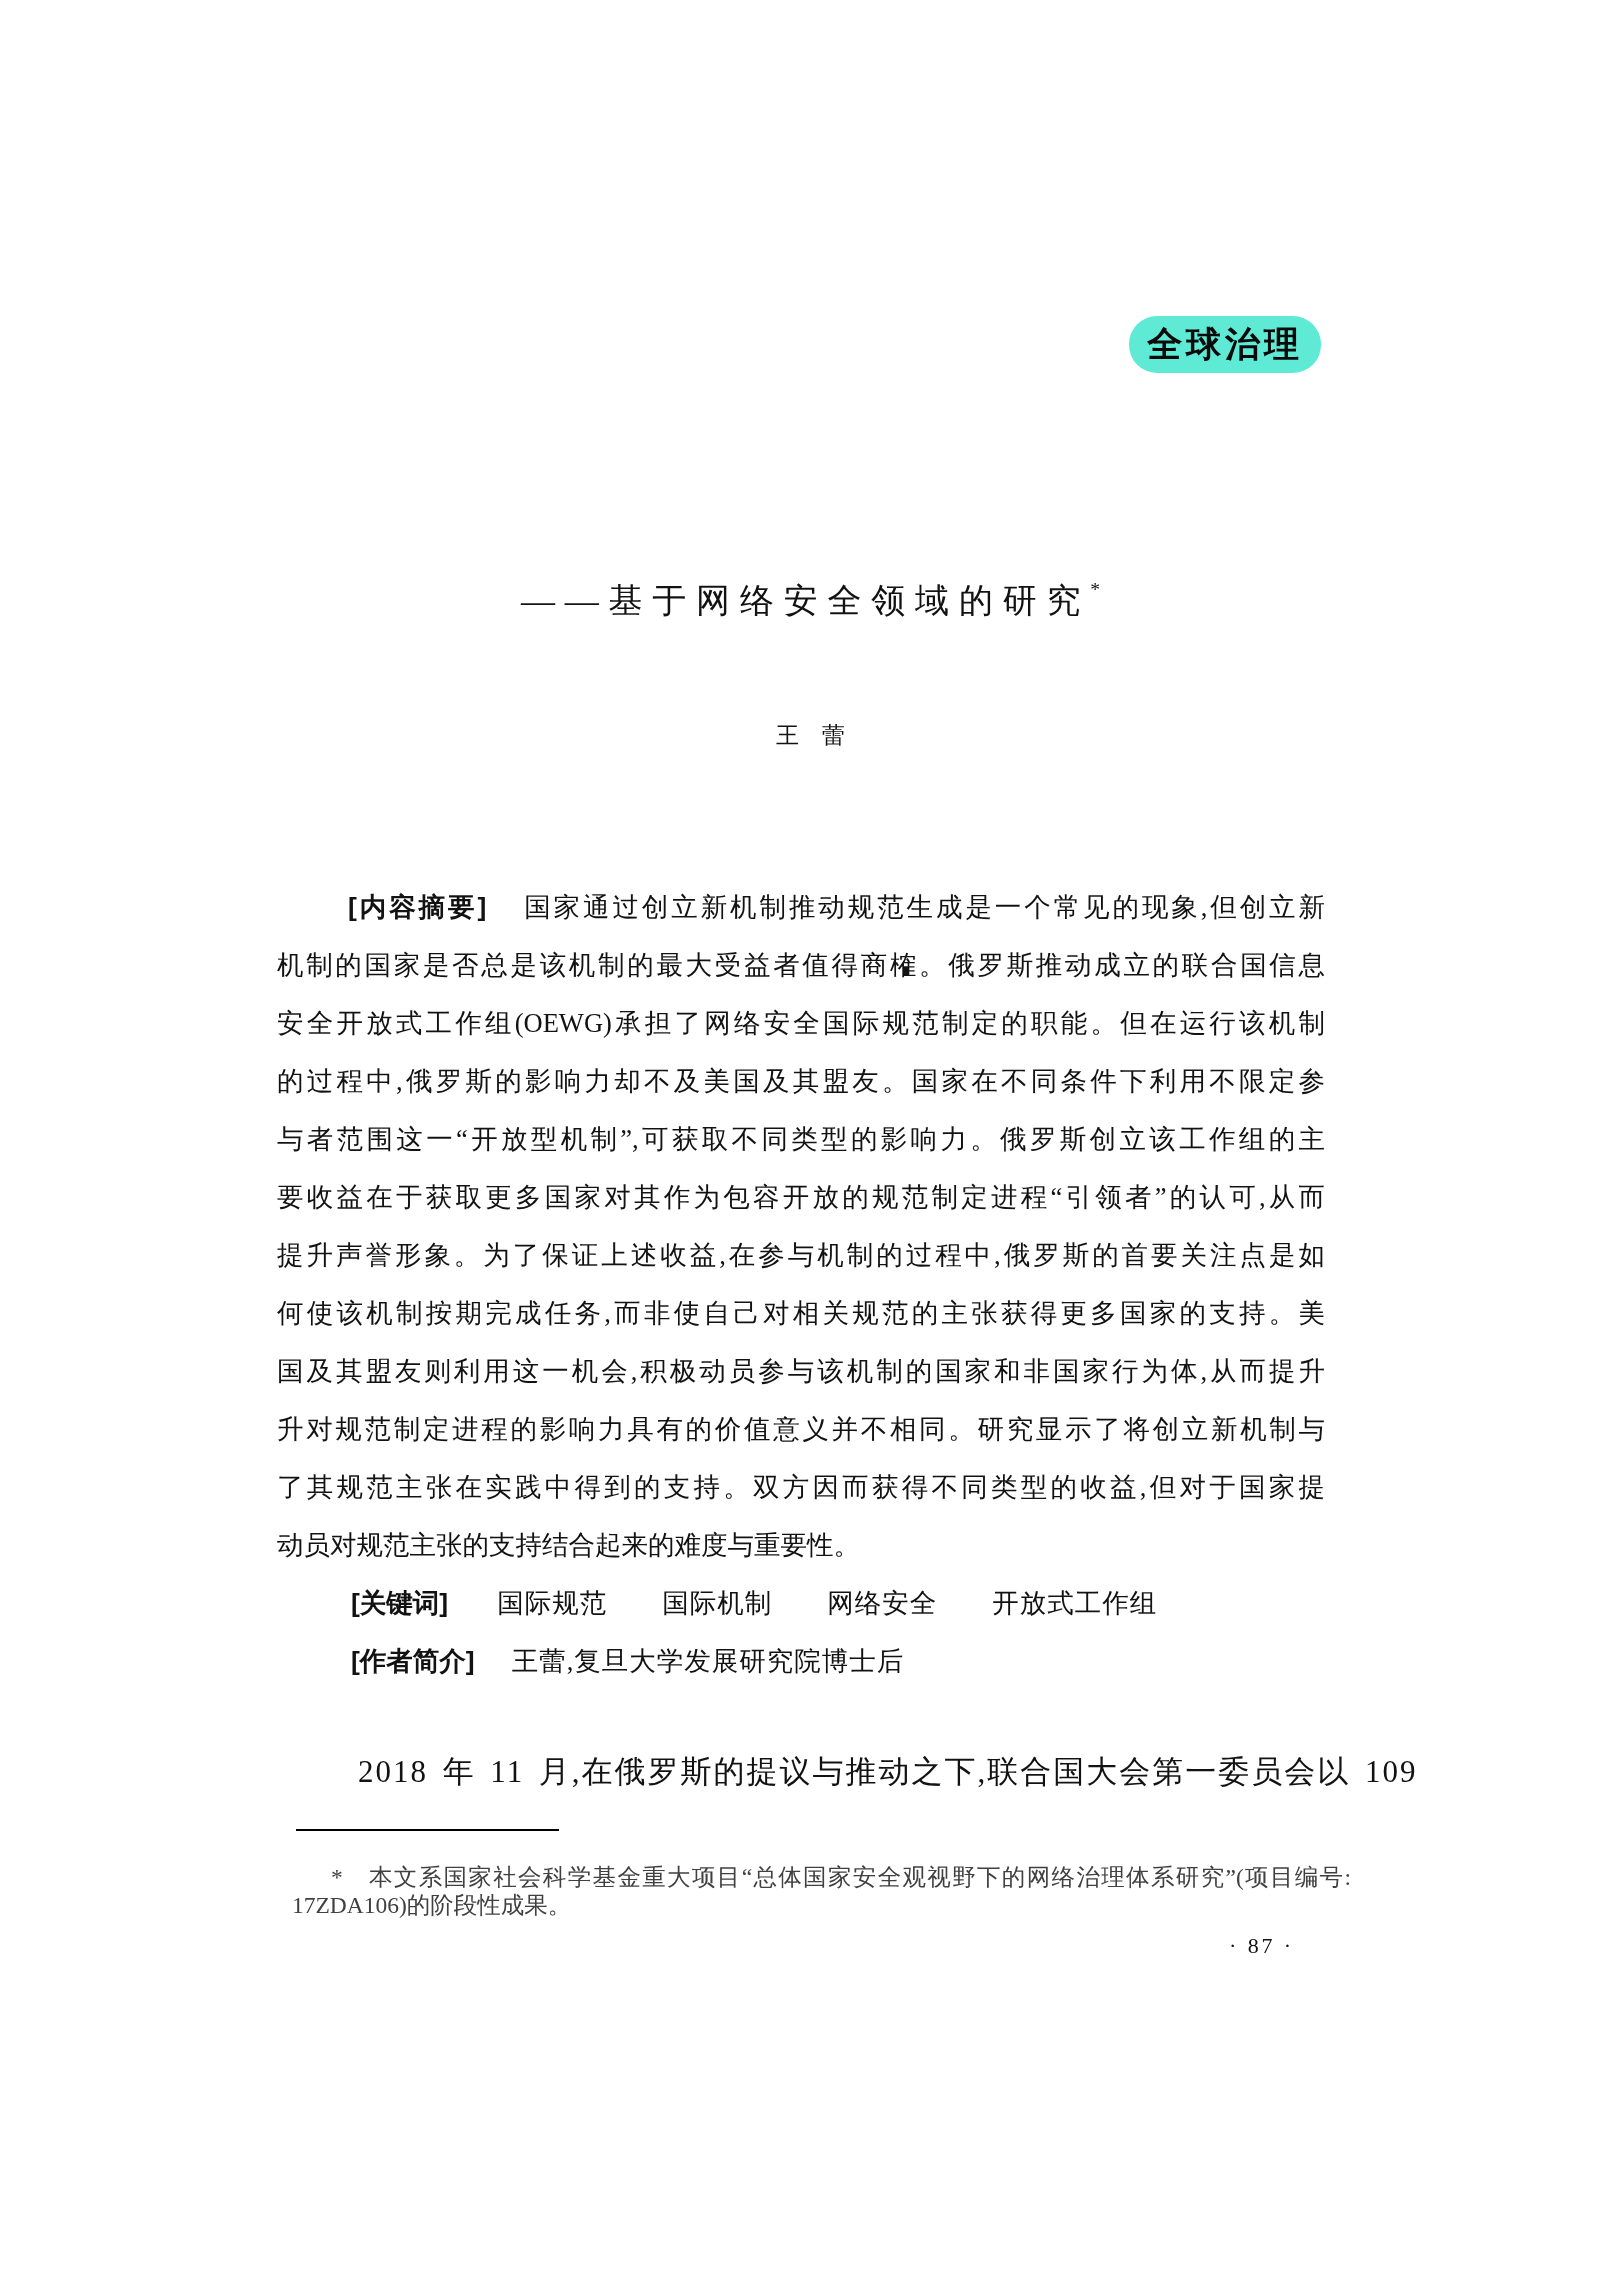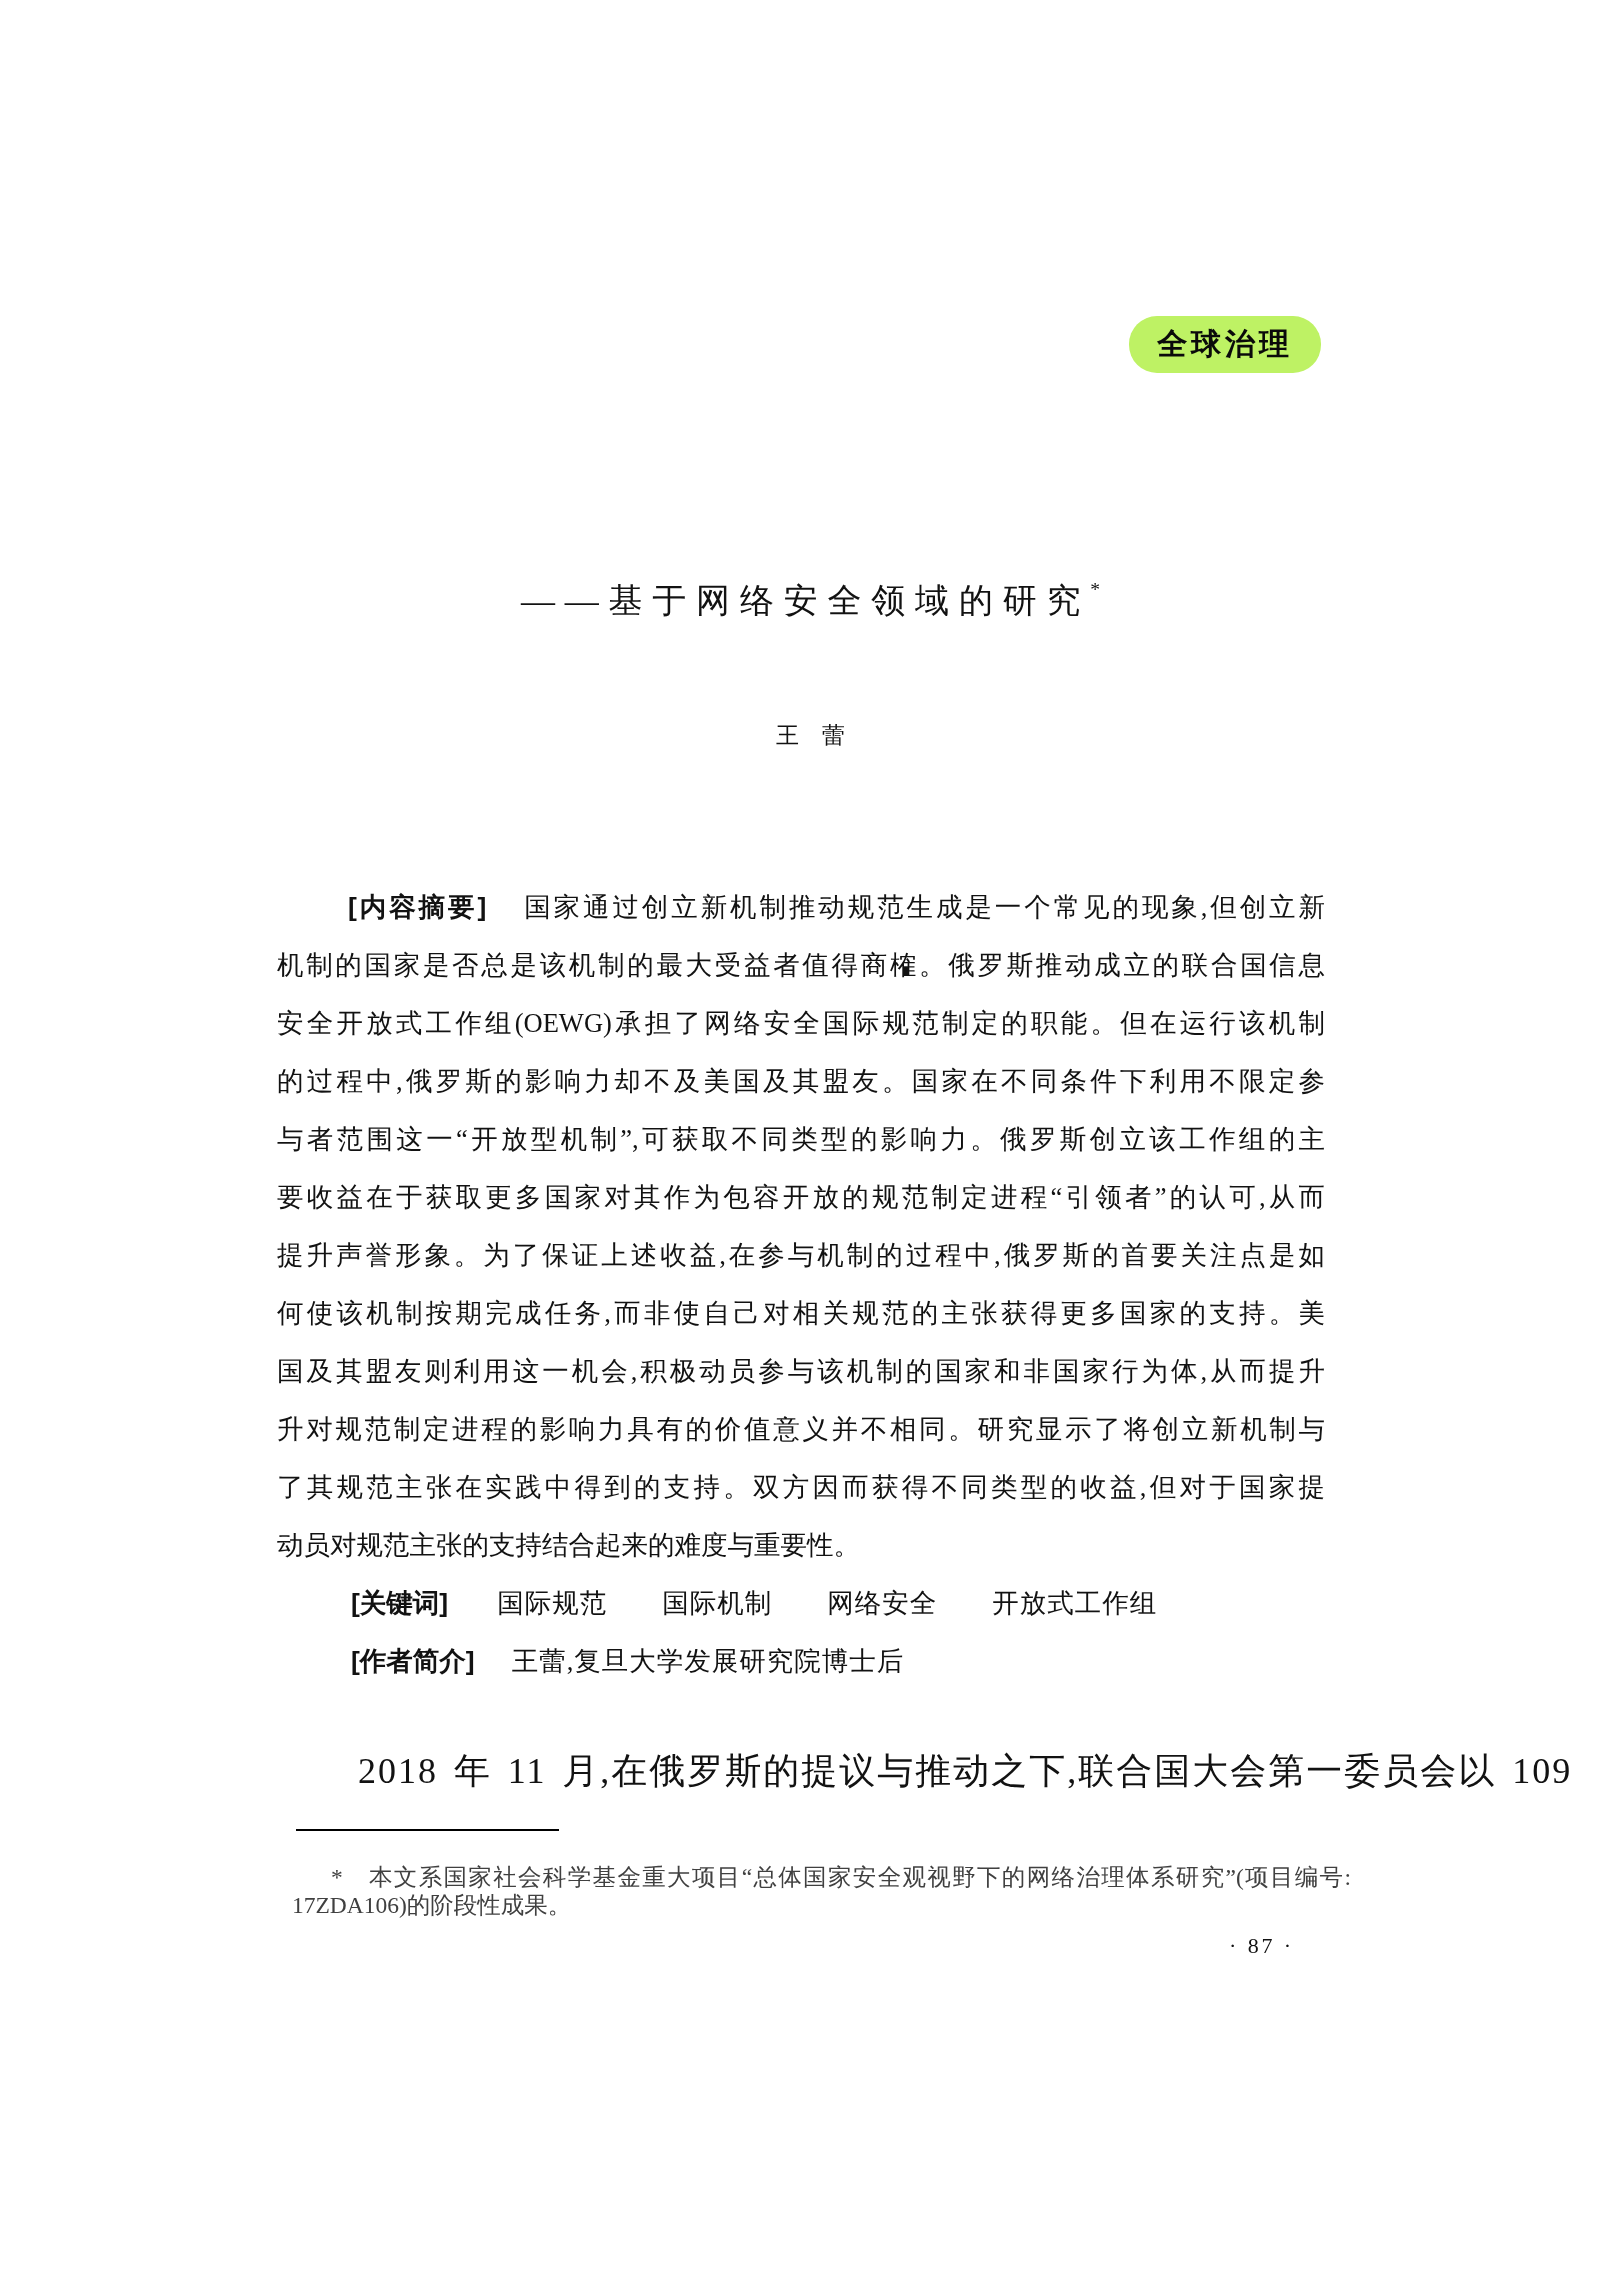--- a/index.html
+++ b/index.html
@@ -10,26 +10,26 @@
     background:#ffffff;
     font-family:"Liberation Serif","DejaVu Serif",serif;
     color:#121212;
     overflow:hidden;
   }
 
   
   .badge {
     position:absolute; left:1129px; top:316px;
     width:192px; height:57px;
-    background:#bef264;
+    background:#5eead4;
     border-radius:28px;
     display:flex; align-items:center; justify-content:center;
     font-family:"Liberation Sans","DejaVu Sans",sans-serif;
     font-weight:600;
-    font-size:30px; letter-spacing:3.9px;
+    font-size:35px; letter-spacing:3.9px;
     color:#0a0a0a;
   }
 
   
   .subtitle {
     position:absolute; left:0; top:578px; width:100%;
     text-align:center;
     font-size:34px; letter-spacing:9.8px;
     white-space:nowrap;
   }
@@ -62,21 +62,21 @@
   }
   .abs-first-text { margin-left:35px; }
   .abs-indent { display:inline-block; width:71px; }
   .kw-line, .bio-line { text-align:left; text-indent:74px; }
   .kw-items { margin-left:49px; letter-spacing:1px; }
   .bio-text { margin-left:37px; letter-spacing:1px; }
 
   
   .body-para {
     position:absolute; left:296px; top:1748px; width:1063px;
-    font-size:36px; line-height:47px;
+    font-size:31px; line-height:47px;
     text-indent:62px; letter-spacing:2px; word-spacing:4.9px;
     white-space:nowrap;
   }
 
   
   .fn-rule {
     position:absolute; left:296px; top:1829px;
     width:263px; height:2px; background:#000;
   }
   .footnote {

